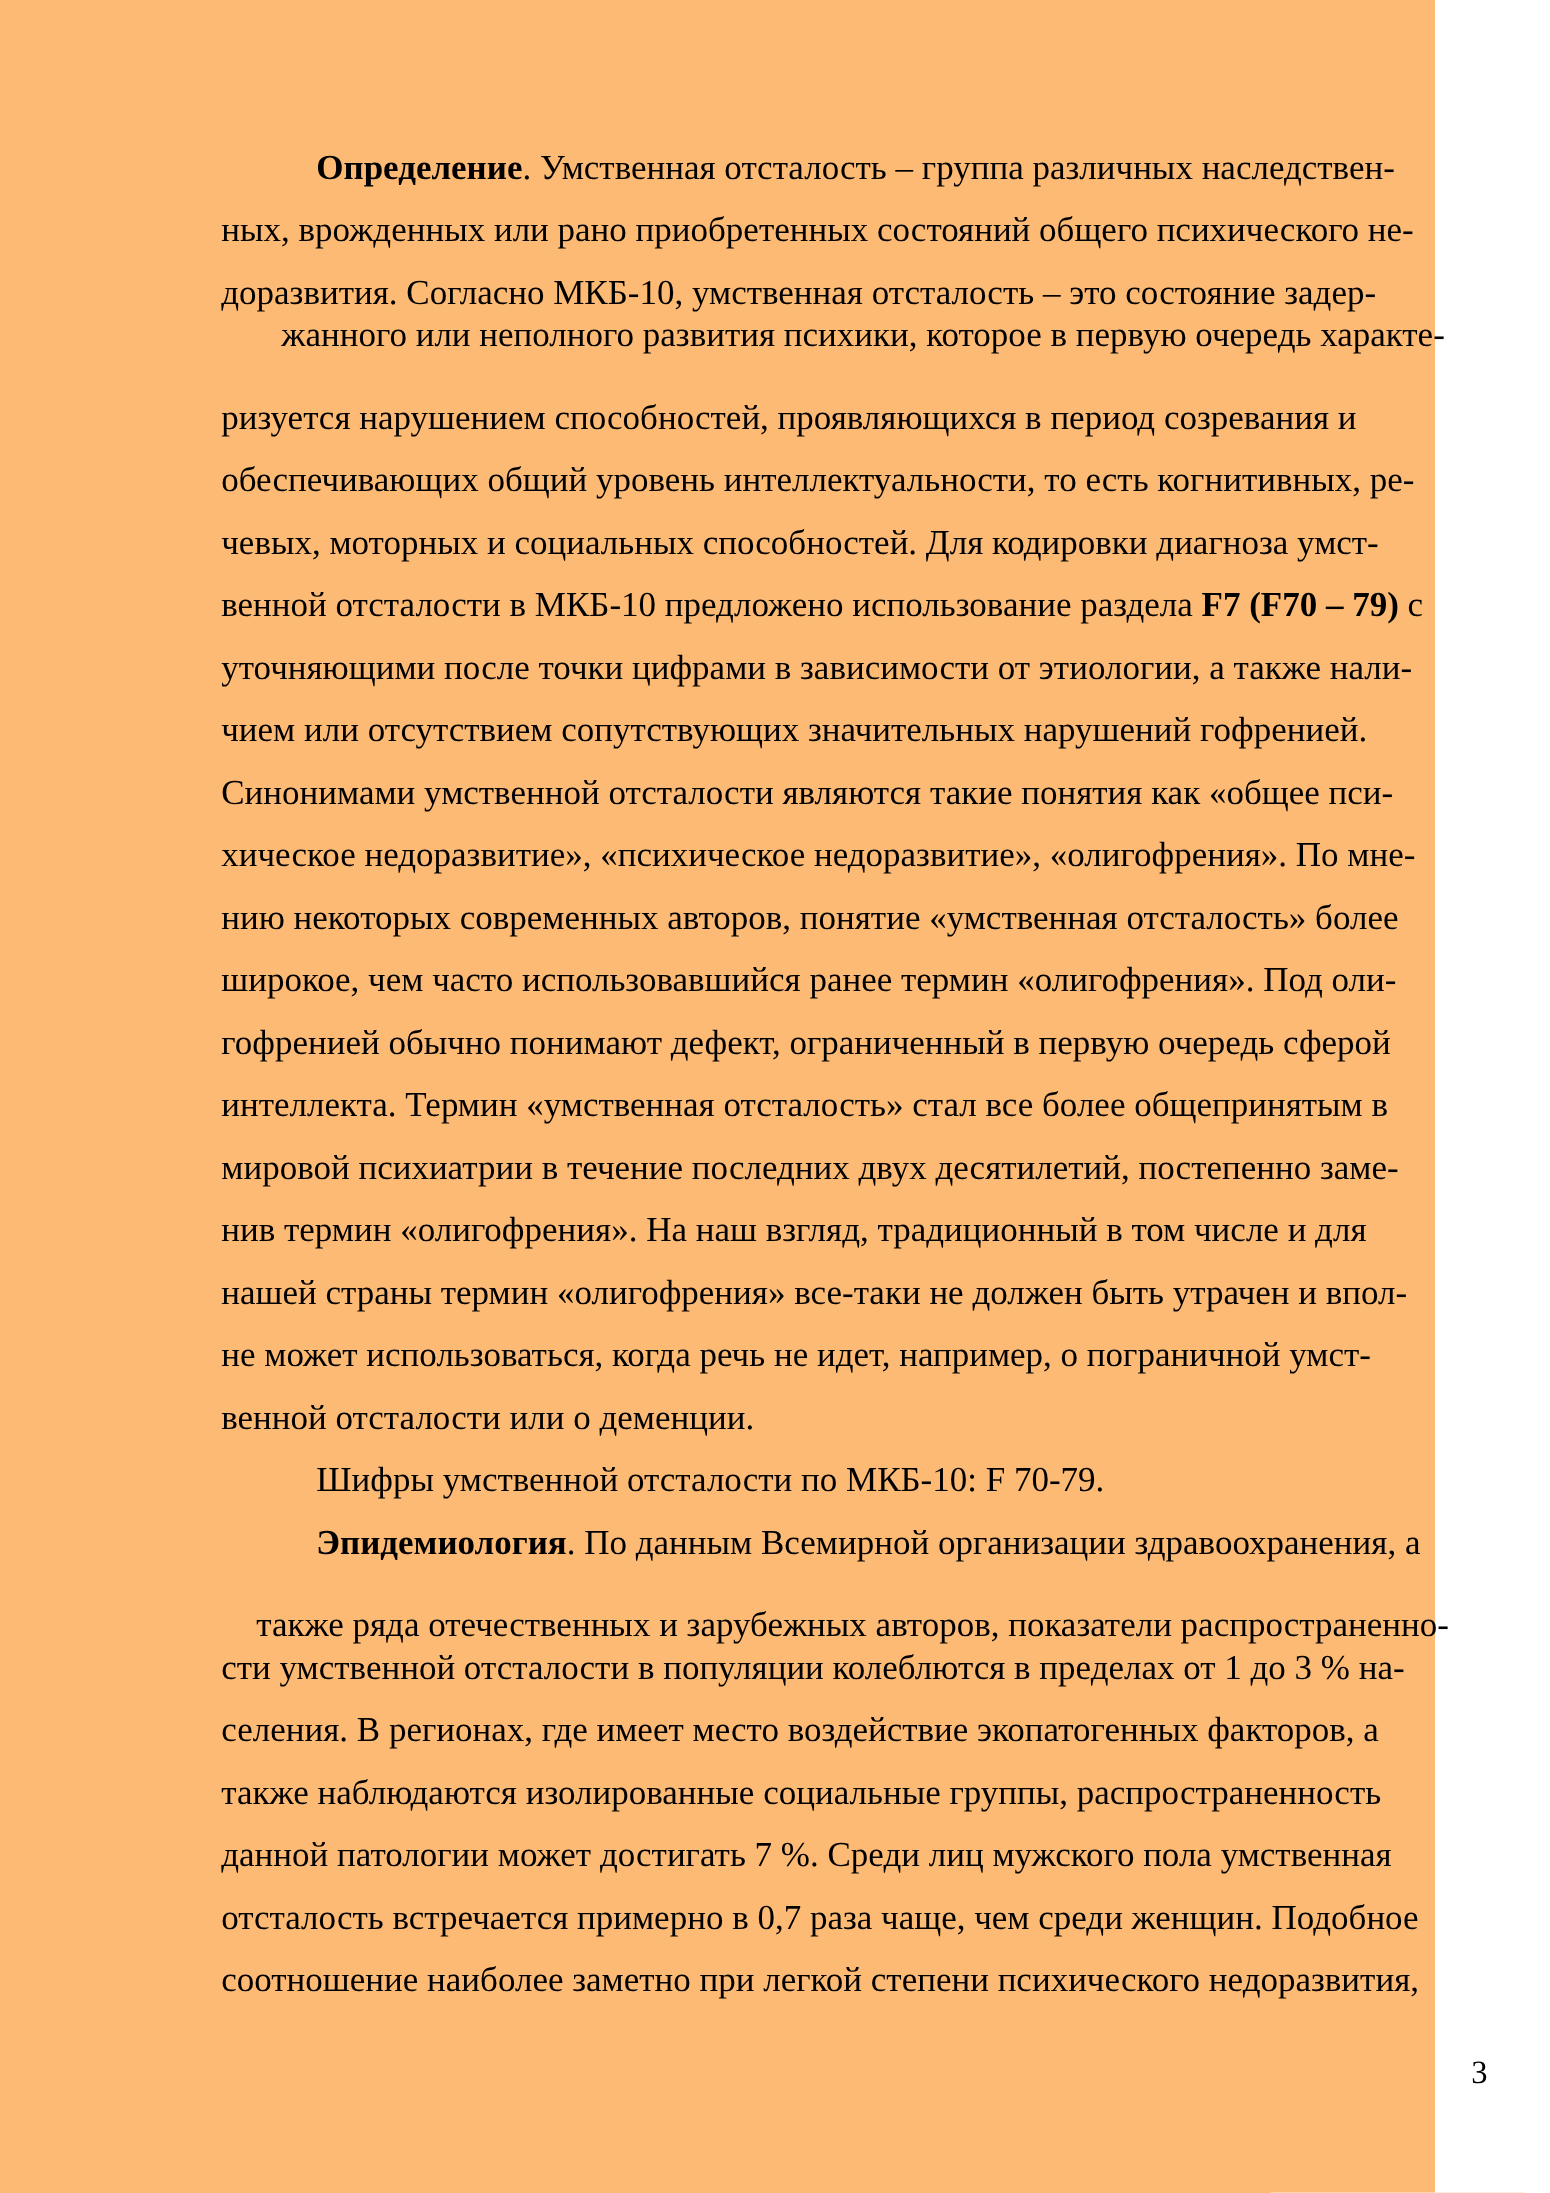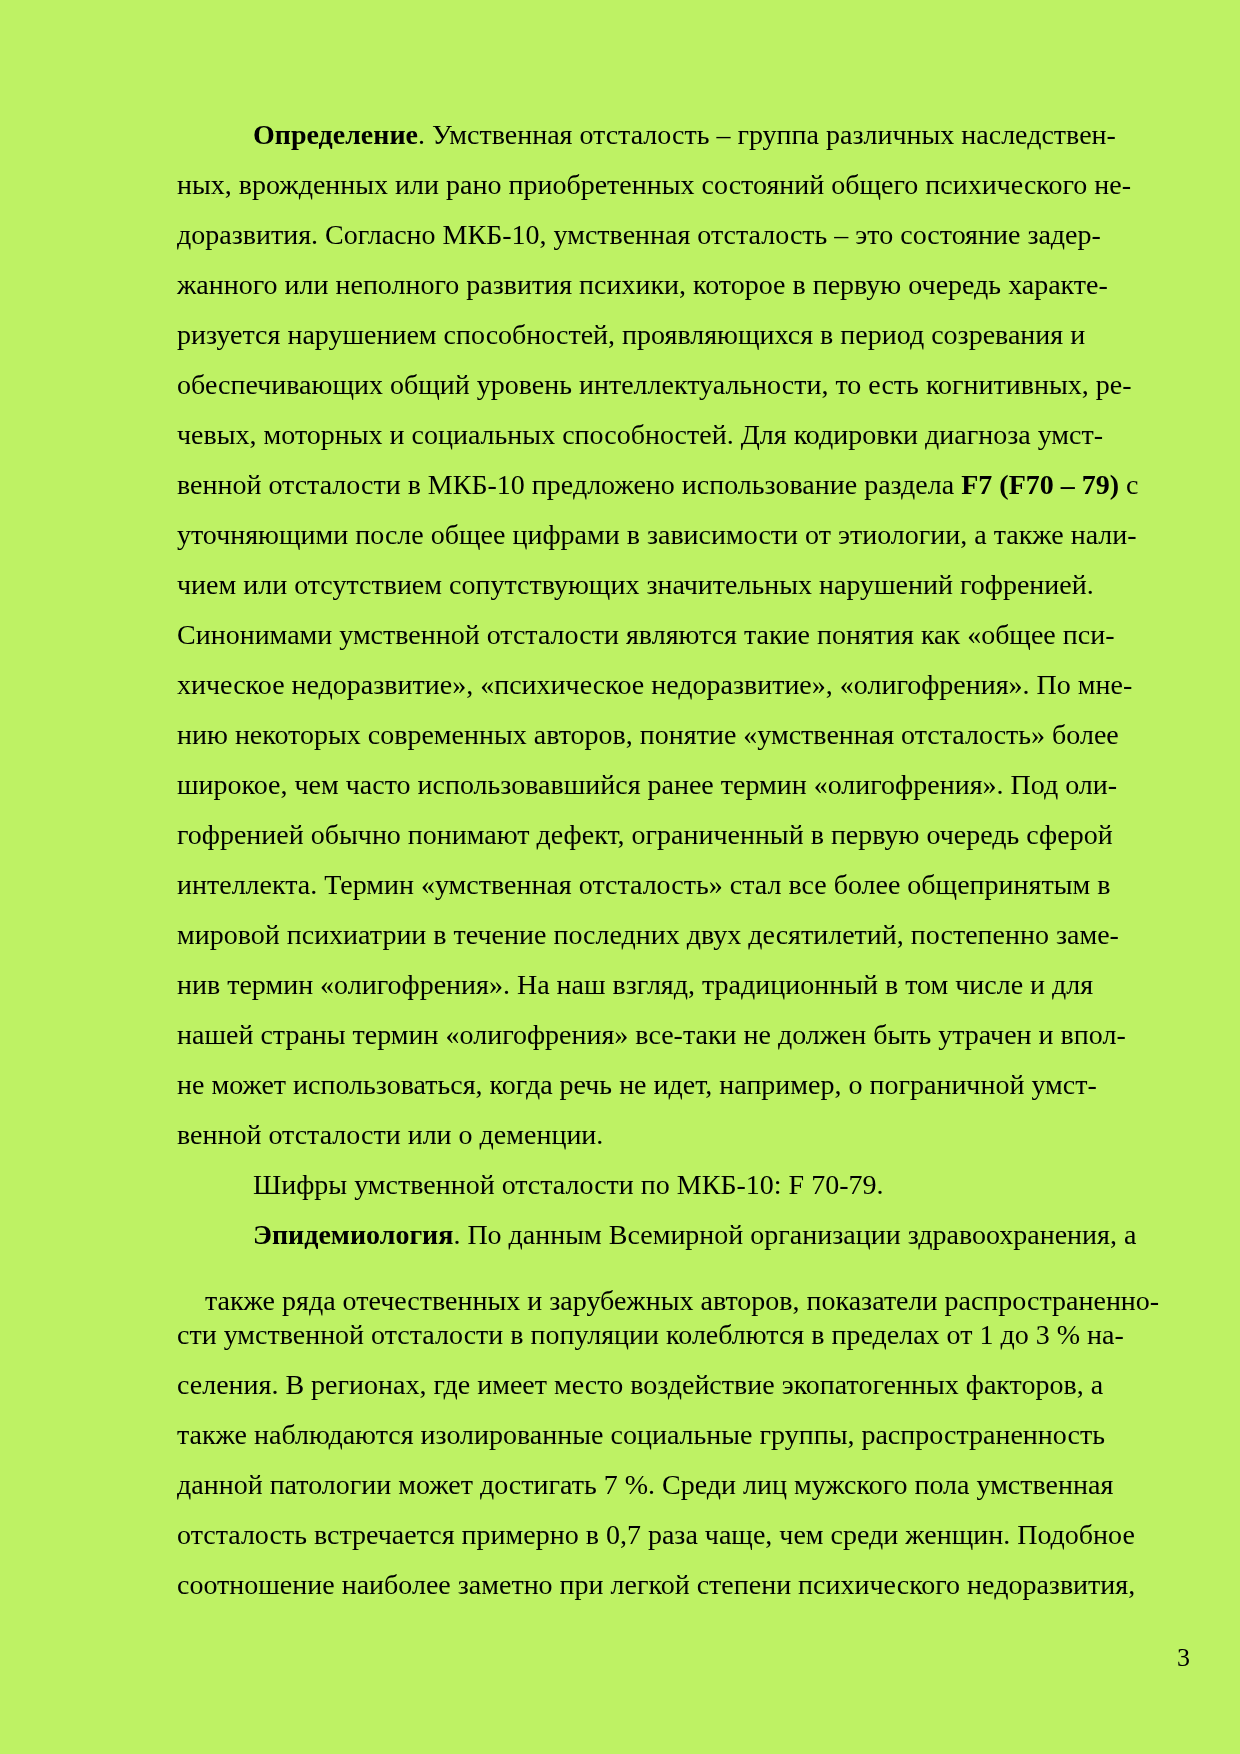--- a/index.html
+++ b/index.html
@@ -11,23 +11,23 @@
     width: 1240px;
     height: 1754px;
     position: relative;
     overflow: hidden;
     font-family: "Liberation Serif", "DejaVu Serif", serif;
     color: #000000;
   }
   .page {
     position: absolute;
     left: 0; top: 0;
-    width: 1240px;
+    width: 1148px;
     height: 1754px;
-    background: #bef264;
+    background: #fdba74;
   }
   .text-block {
     position: absolute;
     left: 177px;
     top: 0;
     width: 906px;
   }
   .line {
     position: absolute;
     left: 0;
@@ -61,26 +61,26 @@
 </style>
 </head>
 <body>
 
 <div class="page">
   <div class="text-block">
 
     <div class="line indent" style="top:110px;"><span class="bold">Определение</span><span>. Умственная отсталость – группа различных наследствен-</span></div>
     <div class="line" style="top:160px;">ных, врожденных или рано приобретенных состояний общего психического не-</div>
     <div class="line" style="top:210px;">доразвития. Согласно МКБ-10, умственная отсталость – это состояние задер-</div>
-    <div class="line" style="top:260px;">жанного или неполного развития психики, которое в первую очередь характе-</div>
+    <div class="line" style="top:244px;margin-left:48px;">жанного или неполного развития психики, которое в первую очередь характе-</div>
     <div class="line" style="top:310px;">ризуется нарушением способностей, проявляющихся в период созревания и</div>
     <div class="line" style="top:360px;">обеспечивающих общий уровень интеллектуальности, то есть когнитивных, ре-</div>
     <div class="line" style="top:410px;">чевых, моторных и социальных способностей. Для кодировки диагноза умст-</div>
     <div class="line" style="top:460px;"><span>венной отсталости в МКБ-10 предложено использование раздела </span><span class="bold">F7 (F70 – 79)</span><span> с</span></div>
-    <div class="line" style="top:510px;">уточняющими после общее цифрами в зависимости от этиологии, а также нали-</div>
+    <div class="line" style="top:510px;">уточняющими после точки цифрами в зависимости от этиологии, а также нали-</div>
     <div class="line" style="top:560px;">чием или отсутствием сопутствующих значительных нарушений гофренией.</div>
     <div class="line" style="top:610px;">Синонимами умственной отсталости являются такие понятия как «общее пси-</div>
     <div class="line" style="top:660px;">хическое недоразвитие», «психическое недоразвитие», «олигофрения». По мне-</div>
     <div class="line" style="top:710px;">нию некоторых современных авторов, понятие «умственная отсталость» более</div>
     <div class="line" style="top:760px;">широкое, чем часто использовавшийся ранее термин «олигофрения». Под оли-</div>
     <div class="line" style="top:810px;">гофренией обычно понимают дефект, ограниченный в первую очередь сферой</div>
     <div class="line" style="top:860px;">интеллекта. Термин «умственная отсталость» стал все более общепринятым в</div>
     <div class="line" style="top:910px;">мировой психиатрии в течение последних двух десятилетий, постепенно заме-</div>
     <div class="line" style="top:960px;">нив термин «олигофрения». На наш взгляд, традиционный в том числе и для</div>
     <div class="line" style="top:1010px;">нашей страны термин «олигофрения» все-таки не должен быть утрачен и впол-</div>

